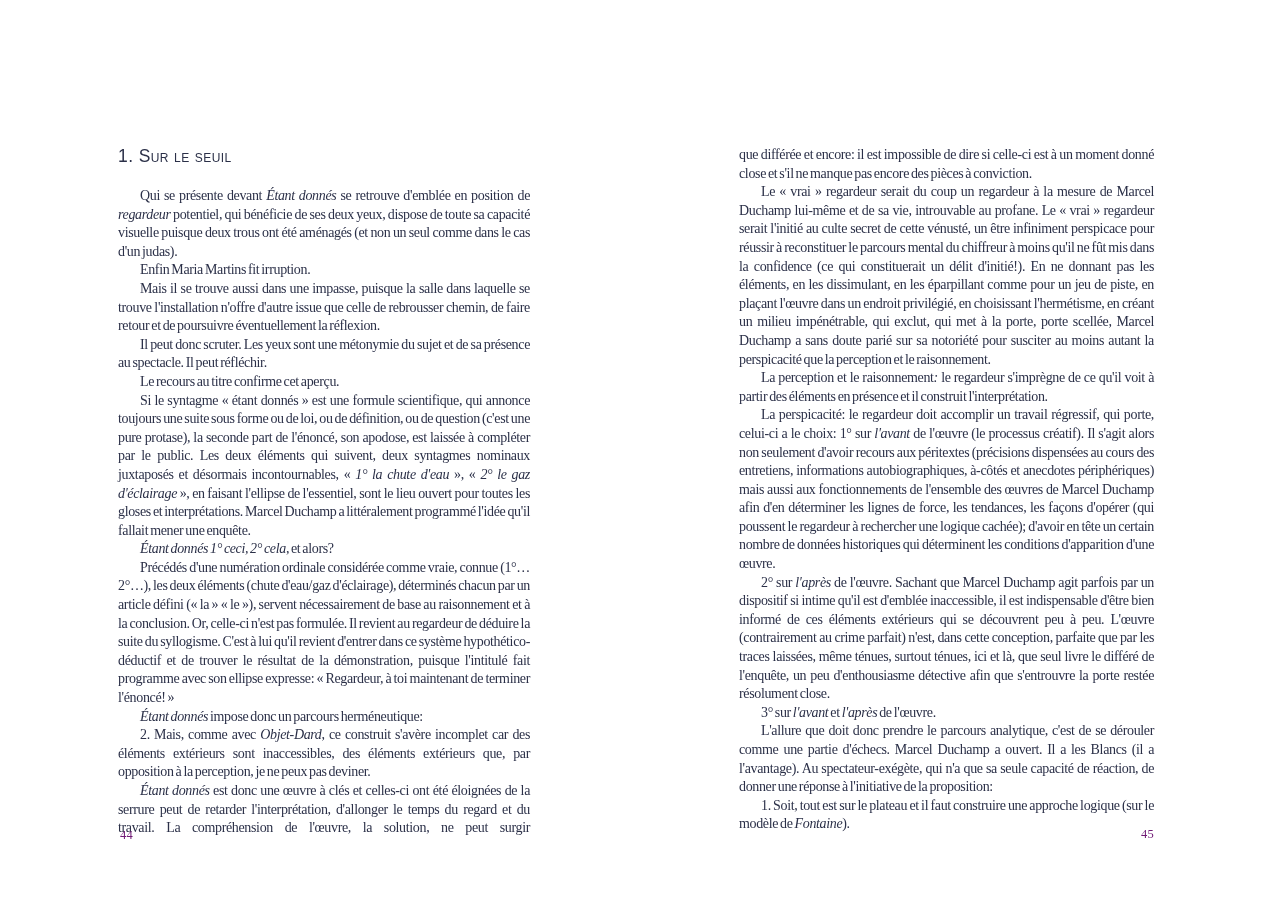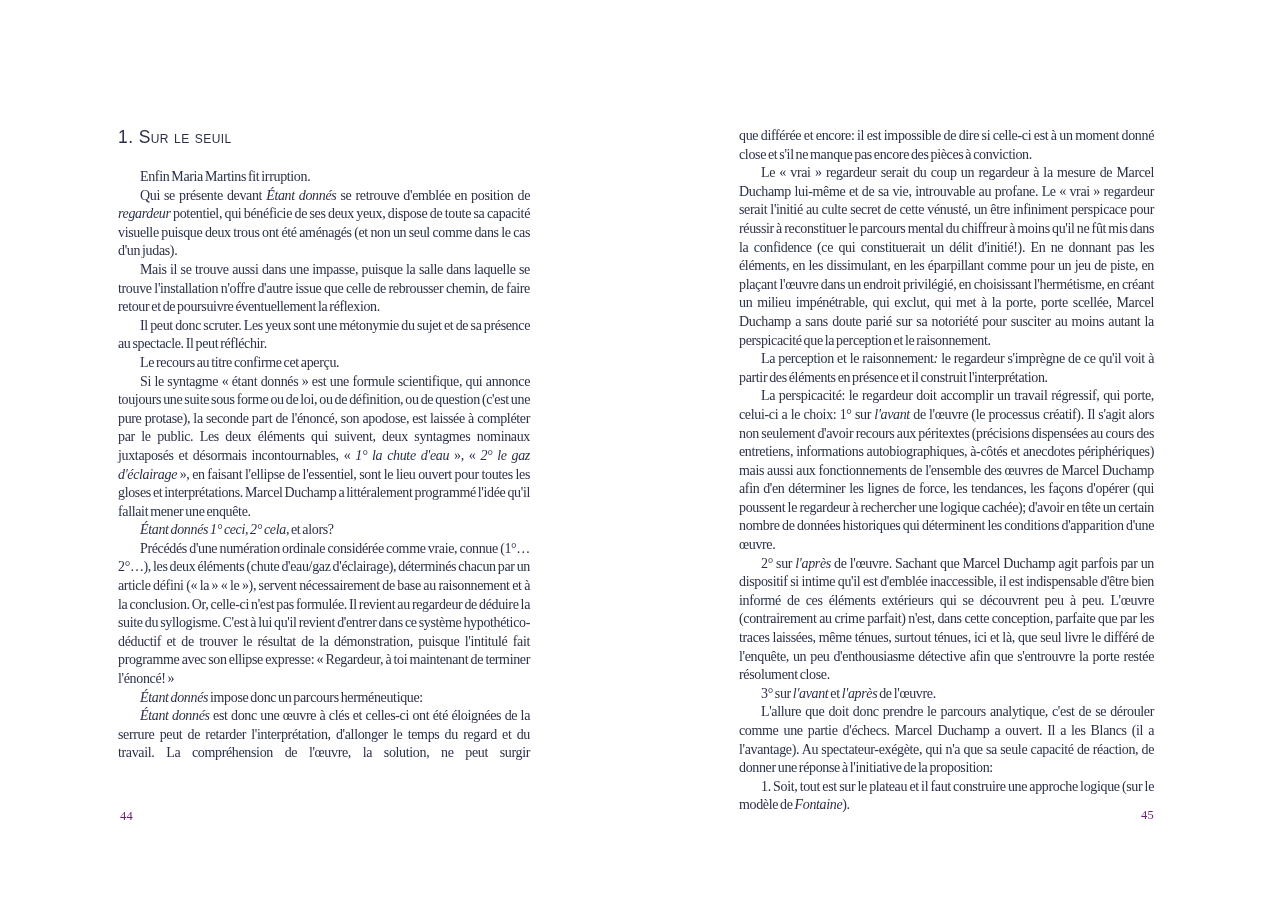--- a/index.html
+++ b/index.html
@@ -11,20 +11,21 @@
     width: 1272px;
     height: 904px;
     background: #ffffff;
     position: relative;
     font-family: "Liberation Serif", serif;
     color: #2b3048;
   }
   .spread {
     position: absolute;
     inset: 0;
+    margin-top: 19px;
   }
   .page {
     position: absolute;
     top: 127px;
   }
   .page.left  { left: 118px; width: 412px; height: 720px; }
   .page.right { left: 739px; width: 415px; height: 720px; }
 
   .chapter-heading {
     font-family: "Liberation Sans", sans-serif;
@@ -61,29 +62,30 @@
   .pn-right { right: 0;   top: 681px; }
 </style>
 </head>
 <body>
 
 <div class="spread">
 
   <section class="page left">
     <h1 class="chapter-heading">1. Sur le seuil</h1>
     <div class="body-text">
+        <p class="indent"><span>Qui se présente devant </span><em>Étant donnés</em><span> se retrouve d'emblée en position de </span><em>regardeur</em><span> potentiel, qui bénéficie de ses deux yeux, dispose de toute sa capacité visuelle puisque deux trous ont été aménagés (et non un seul comme dans le cas d'un judas).</span></p>
         <p class="indent"><span>Enfin Maria Martins fit irruption.</span></p>
-        <p class="indent"><span>Qui se présente devant </span><em>Étant donnés</em><span> se retrouve d'emblée en position de </span><em>regardeur</em><span> potentiel, qui bénéficie de ses deux yeux, dispose de toute sa capacité visuelle puisque deux trous ont été aménagés (et non un seul comme dans le cas d'un judas).</span></p>
         <p class="indent"><span>Mais il se trouve aussi dans une impasse, puisque la salle dans laquelle se trouve l'installation n'offre d'autre issue que celle de rebrousser chemin, de faire retour et de poursuivre éventuellement la réflexion.</span></p>
         <p class="indent"><span>Il peut donc scruter. Les yeux sont une métonymie du sujet et de sa présence au spectacle. Il peut réfléchir.</span></p>
         <p class="indent"><span>Le recours au titre confirme cet aperçu.</span></p>
         <p class="indent"><span>Si le syntagme « étant donnés » est une formule scientifique, qui annonce toujours une suite sous forme ou de loi, ou de définition, ou de question (c'est une pure protase), la seconde part de l'énoncé, son apodose, est laissée à compléter par le public. Les deux éléments qui suivent, deux syntagmes nominaux juxtaposés et désormais incontournables, « </span><em>1° la chute d'eau</em><span> », « </span><em>2° le gaz d'éclairage</em><span> », en faisant l'ellipse de l'essentiel, sont le lieu ouvert pour toutes les gloses et interprétations. Marcel Duchamp a littéralement programmé l'idée qu'il fallait mener une enquête.</span></p>
         <p class="indent"><em>Étant donnés 1° ceci, 2° cela</em><span>, et alors?</span></p>
         <p class="indent"><span>Précédés d'une numération ordinale considérée comme vraie, connue (1°… 2°…), les deux éléments (chute d'eau/gaz d'éclairage), déterminés chacun par un article défini (« la » « le »), servent nécessairement de base au raisonnement et à la conclusion. Or, celle-ci n'est pas formulée. Il revient au regardeur de déduire la suite du syllogisme. C'est à lui qu'il revient d'entrer dans ce système hypothético-déductif et de trouver le résultat de la démonstration, puisque l'intitulé fait programme avec son ellipse expresse: « Regardeur, à toi maintenant de terminer l'énoncé! »</span></p>
         <p class="indent"><em>Étant donnés</em><span> impose donc un parcours herméneutique:</span></p>
+        <p class="indent"><span>2. Mais, comme avec </span><em>Objet-Dard</em><span>, ce construit s'avère incomplet car des éléments extérieurs sont inaccessibles, des éléments extérieurs que, par opposition à la perception, je ne peux pas deviner.</span></p>
         <p class="indent jlast"><em>Étant donnés</em><span> est donc une œuvre à clés et celles-ci ont été éloignées de la serrure peut de retarder l'interprétation, d'allonger le temps du regard et du travail. La compréhension de l'œuvre, la solution, ne peut surgir</span></p>
       </div>
     <div class="page-number pn-left">44</div>
   </section>
 
   <section class="page right">
     <div class="body-text">
         <p class=""><span>que différée et encore: il est impossible de dire si celle-ci est à un moment donné close et s'il ne manque pas encore des pièces à conviction.</span></p>
         <p class="indent"><span>Le « vrai » regardeur serait du coup un regardeur à la mesure de Marcel Duchamp lui-même et de sa vie, introuvable au profane. Le « vrai » regardeur serait l'initié au culte secret de cette vénusté, un être infiniment perspicace pour réussir à reconstituer le parcours mental du chiffreur à moins qu'il ne fût mis dans la confidence (ce qui constituerait un délit d'initié!). En ne donnant pas les éléments, en les dissimulant, en les éparpillant comme pour un jeu de piste, en plaçant l'œuvre dans un endroit privilégié, en choisissant l'hermétisme, en créant un milieu impénétrable, qui exclut, qui met à la porte, porte scellée, Marcel Duchamp a sans doute parié sur sa notoriété pour susciter au moins autant la perspicacité que la perception et le raisonnement.</span></p>
         <p class="indent"><span>La perception et le raisonnement</span><em>:</em><span> le regardeur s'imprègne de ce qu'il voit à partir des éléments en présence et il construit l'interprétation.</span></p>

